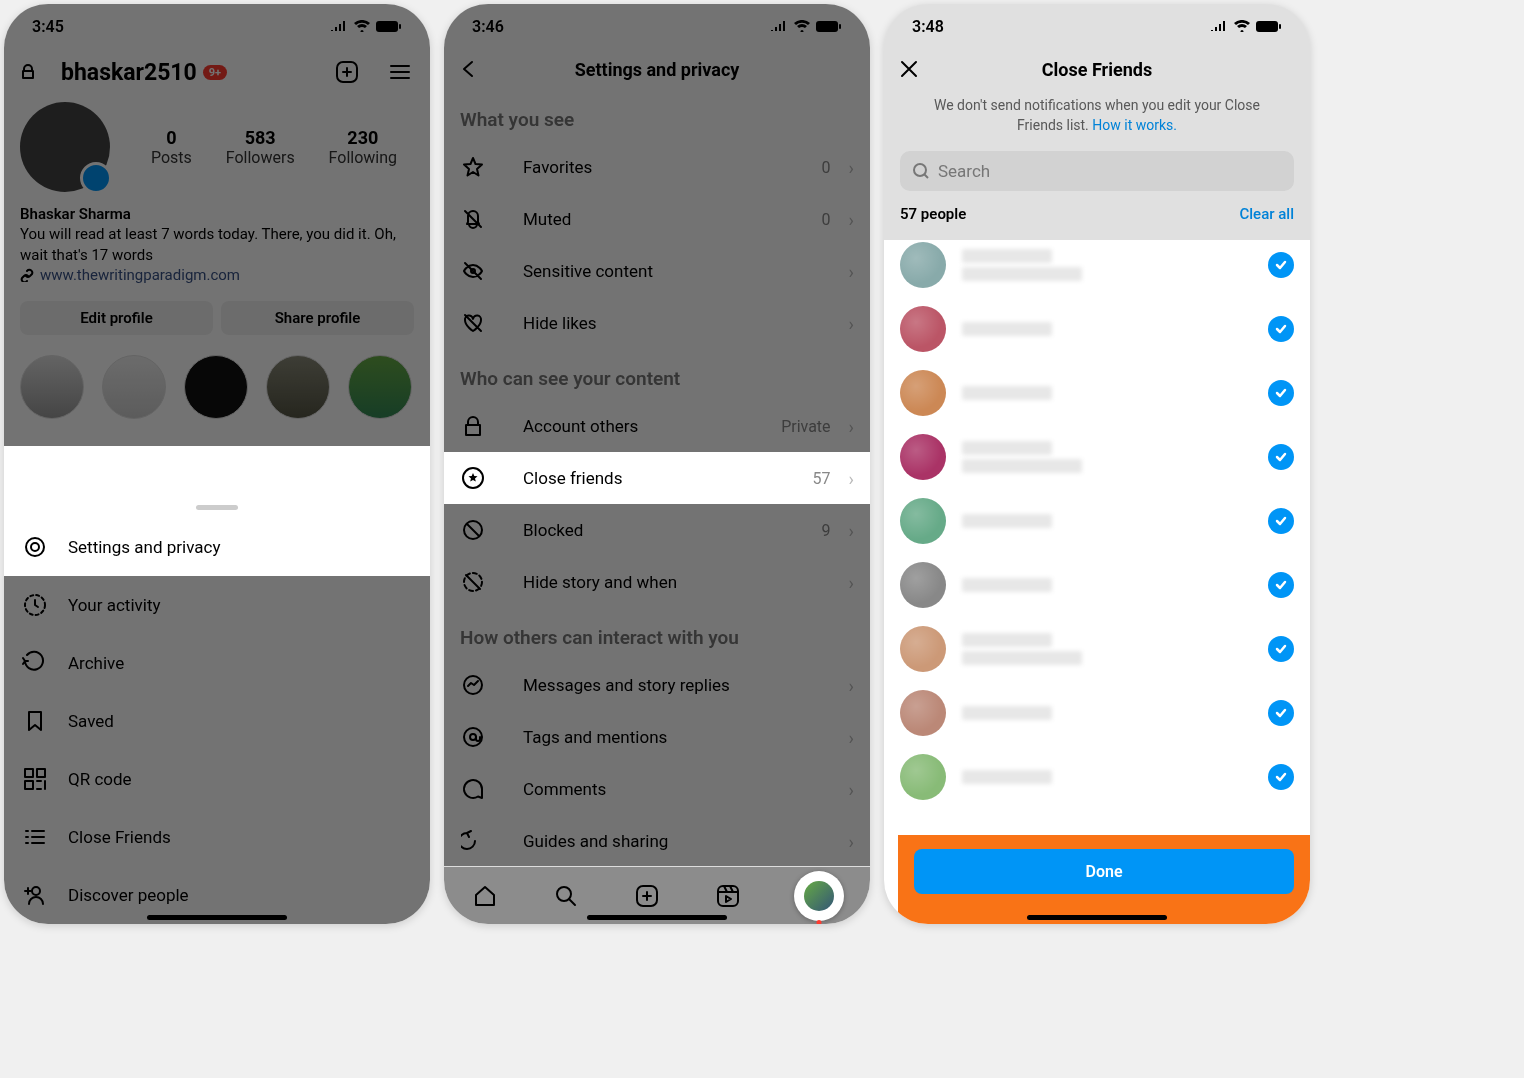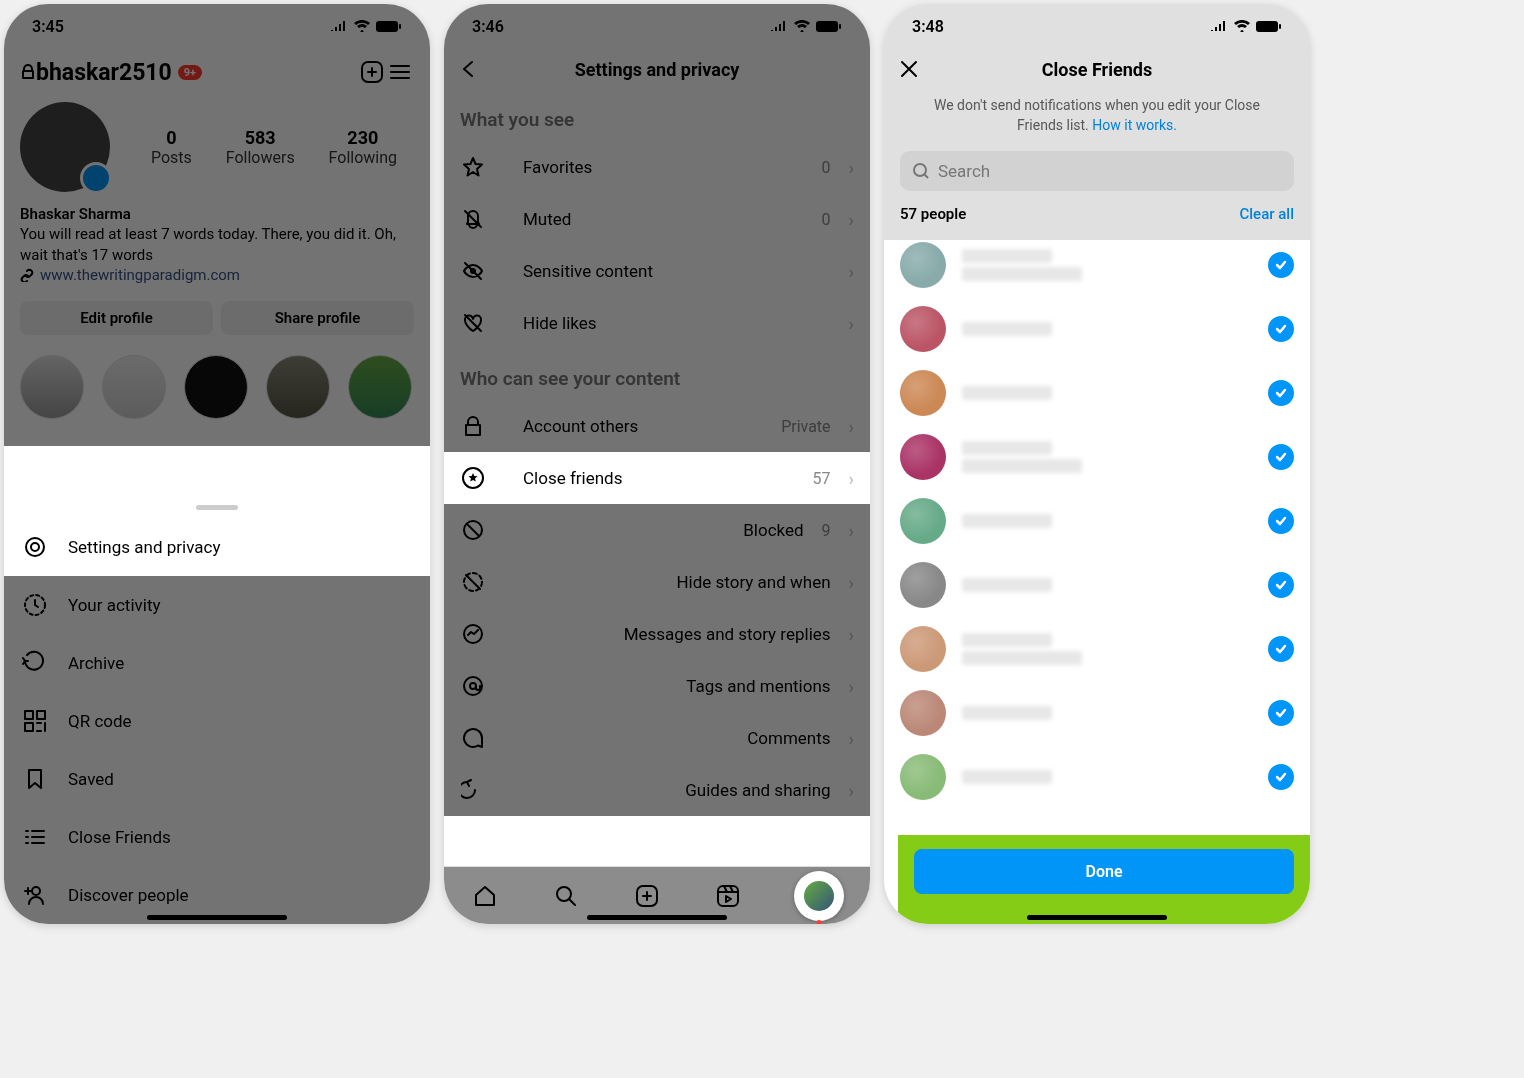--- a/index.html
+++ b/index.html
@@ -3,21 +3,21 @@
 <meta charset="utf-8">
 <style>
   * { box-sizing: border-box; margin: 0; padding: 0; font-family: -apple-system, BlinkMacSystemFont, "Segoe UI", Roboto, Helvetica, Arial, sans-serif; }
   body { background: #f0f0f0; display: flex; gap: 14px; padding: 4px; width: 1524px; height: 1078px; }
   .phone { width: 426px; height: 920px; background: #fff; border-radius: 44px; overflow: hidden; position: relative; box-shadow: 0 2px 8px rgba(0,0,0,0.15); }
   .statusbar { height: 44px; display: flex; justify-content: space-between; align-items: center; padding: 0 28px; font-size: 16px; font-weight: 600; }
   .statusbar .right { display: flex; align-items: center; gap: 6px; }
   .dim-overlay { position: absolute; inset: 0; background: rgba(0,0,0,0.55); pointer-events: none; }
 
   
-  .p1-profile-head { display: flex; align-items: center; padding: 10px 16px; gap: 0; }
+  .p1-profile-head { display: flex; align-items: center; padding: 10px 16px; gap: 25px; }
   .p1-username { font-size: 23px; font-weight: 700; flex: 1; display: flex; align-items: center; gap: 6px; }
   .p1-badge { background: #ff3b30; color: #fff; border-radius: 10px; font-size: 11px; font-weight: 700; padding: 1px 6px; }
   .p1-iconbtn { width: 28px; height: 28px; display: flex; align-items: center; justify-content: center; }
   .p1-stats-row { display: flex; align-items: center; padding: 6px 16px; gap: 24px; }
   .p1-avatar { width: 90px; height: 90px; border-radius: 50%; background: #444; position: relative; flex-shrink: 0; }
   .p1-avatar::after { content: ""; position: absolute; right: -2px; bottom: -2px; width: 26px; height: 26px; border-radius: 50%; background: #0095f6; border: 3px solid #fff; }
   .p1-stats { flex: 1; display: flex; justify-content: space-around; text-align: center; }
   .p1-stat .num { font-weight: 700; font-size: 18px; }
   .p1-stat .lbl { font-size: 16px; color: #333; }
   .p1-bio { padding: 6px 16px; font-size: 15px; line-height: 1.35; }
@@ -63,21 +63,21 @@
   .p3-count { font-weight: 600; font-size: 15px; }
   .p3-clear { color: #0095f6; font-size: 15px; font-weight: 500; }
   .p3-top-dim { position: absolute; left:0; right:0; top:0; height: 236px; background: rgba(0,0,0,0.12); pointer-events:none; z-index:5; }
   .p3-list { overflow: hidden; }
   .p3-row { display: flex; align-items: center; gap: 16px; padding: 9px 16px; }
   .p3-row .pavatar { width: 46px; height: 46px; border-radius: 50%; flex-shrink: 0; }
   .p3-row .pname-area { flex: 1; }
   .p3-row .pname { width: 90px; height: 14px; background: #e7e7e7; filter: blur(2px); border-radius: 2px; }
   .p3-row .pname.w2 { width: 120px; margin-top: 4px; }
   .p3-check { width: 26px; height: 26px; border-radius: 50%; background: #0095f6; display: flex; align-items: center; justify-content: center; }
-  .p3-done-wrap { position: absolute; left:14px; right:0; bottom:0; padding: 14px 16px 30px; background:#84cc16; }
+  .p3-done-wrap { position: absolute; left:14px; right:0; bottom:0; padding: 14px 16px 30px; background:#f97316; }
   .p3-done { background: #0095f6; color: #fff; text-align: center; font-weight: 600; border-radius: 8px; padding: 13px; font-size: 16px; }
 
   svg { display: block; }
   .icon-stroke { stroke: #000; stroke-width: 2; fill: none; stroke-linecap: round; stroke-linejoin: round; }
 </style>
 </head>
 <body>
 
 <div class="phone">
   <div class="statusbar">
@@ -184,43 +184,43 @@
           </span>
         <span>Your activity</span>
       </div>
       <div class="p1-menu-item">
         <span class="mi-icon">
             <svg width="26" height="26">
               <path d="M5 5a9 9 0 11-2 6h3m-3 0l-2-3m2 3l-2 3" class="icon-stroke"></path>
             </svg>
           </span>
         <span>Archive</span>
+      </div>
+      <div class="p1-menu-item">
+        <span class="mi-icon">
+            <svg width="26" height="26">
+              <path d="M7 4h12v18l-6-5-6 5z" class="icon-stroke"></path>
+            </svg>
+          </span>
+        <span>Saved</span>
       </div>
       <div class="p1-menu-item">
         <span class="mi-icon">
             <svg width="26" height="26">
               <rect x="3" y="3" width="8" height="8" class="icon-stroke"></rect>
               <rect x="15" y="3" width="8" height="8" class="icon-stroke"></rect>
               <rect x="3" y="15" width="8" height="8" class="icon-stroke"></rect>
               <path d="M15 15h4m4 0v4m-8 4h4m4 0v-4" class="icon-stroke"></path>
             </svg>
           </span>
         <span>QR code</span>
       </div>
       <div class="p1-menu-item">
         <span class="mi-icon">
             <svg width="26" height="26">
-              <path d="M7 4h12v18l-6-5-6 5z" class="icon-stroke"></path>
-            </svg>
-          </span>
-        <span>Saved</span>
-      </div>
-      <div class="p1-menu-item">
-        <span class="mi-icon">
-            <svg width="26" height="26">
               <path d="M4 7h2m4 0h12M4 13h2m4 0h12M4 19h2m4 0h12" class="icon-stroke"></path>
             </svg>
           </span>
         <span>Close Friends</span>
       </div>
       <div class="p1-menu-item">
         <span class="mi-icon">
             <svg width="26" height="26">
               <circle cx="14" cy="9" r="4" class="icon-stroke"></circle>
               <path d="M7 22a7 7 0 0114 0M3 9h6M6 6v6" class="icon-stroke"></path>
@@ -324,21 +324,21 @@
             <circle cx="12" cy="12" r="10" class="icon-stroke"></circle>
             <path d="M12 7l1.3 3 3.2.2-2.5 2.2.8 3.1L12 14l-2.8 1.5.8-3.1-2.5-2.2 3.2-.2z" fill="#000"></path>
           </svg>
         </span>
       <span class="r-label">Close friends</span>
         <span class="r-val">57</span>
         <span class="r-chev">›</span>
     </div>
   </div>
 
-  <div style="position:relative;text-align:right;">
+  <div style="position:relative;">
   <div class="p2-row">
     <span class="r-icon">
           <svg width="24" height="24">
             <circle cx="12" cy="12" r="9" class="icon-stroke"></circle>
             <path d="M6 6l12 12" class="icon-stroke"></path>
           </svg>
         </span>
     <span class="r-label">Blocked</span>
         <span class="r-val">9</span>
         <span class="r-chev">›</span>
@@ -347,20 +347,21 @@
     <span class="r-icon">
           <svg width="24" height="24">
             <circle cx="12" cy="12" r="9" class="icon-stroke" stroke-dasharray="4 3"></circle>
             <path d="M5 5l14 14" class="icon-stroke"></path>
           </svg>
         </span>
     <span class="r-label">Hide story and when</span>
         <span class="r-chev">›</span>
   </div>
 
+  <div class="p2-section-title">How others can interact with you</div>
   <div class="p2-row">
     <span class="r-icon">
           <svg width="24" height="24">
             <circle cx="12" cy="12" r="9" class="icon-stroke"></circle>
             <path d="M7 13l3-3 3 2 4-4" class="icon-stroke"></path>
           </svg>
         </span>
     <span class="r-label">Messages and story replies</span>
         <span class="r-chev">›</span>
   </div>

